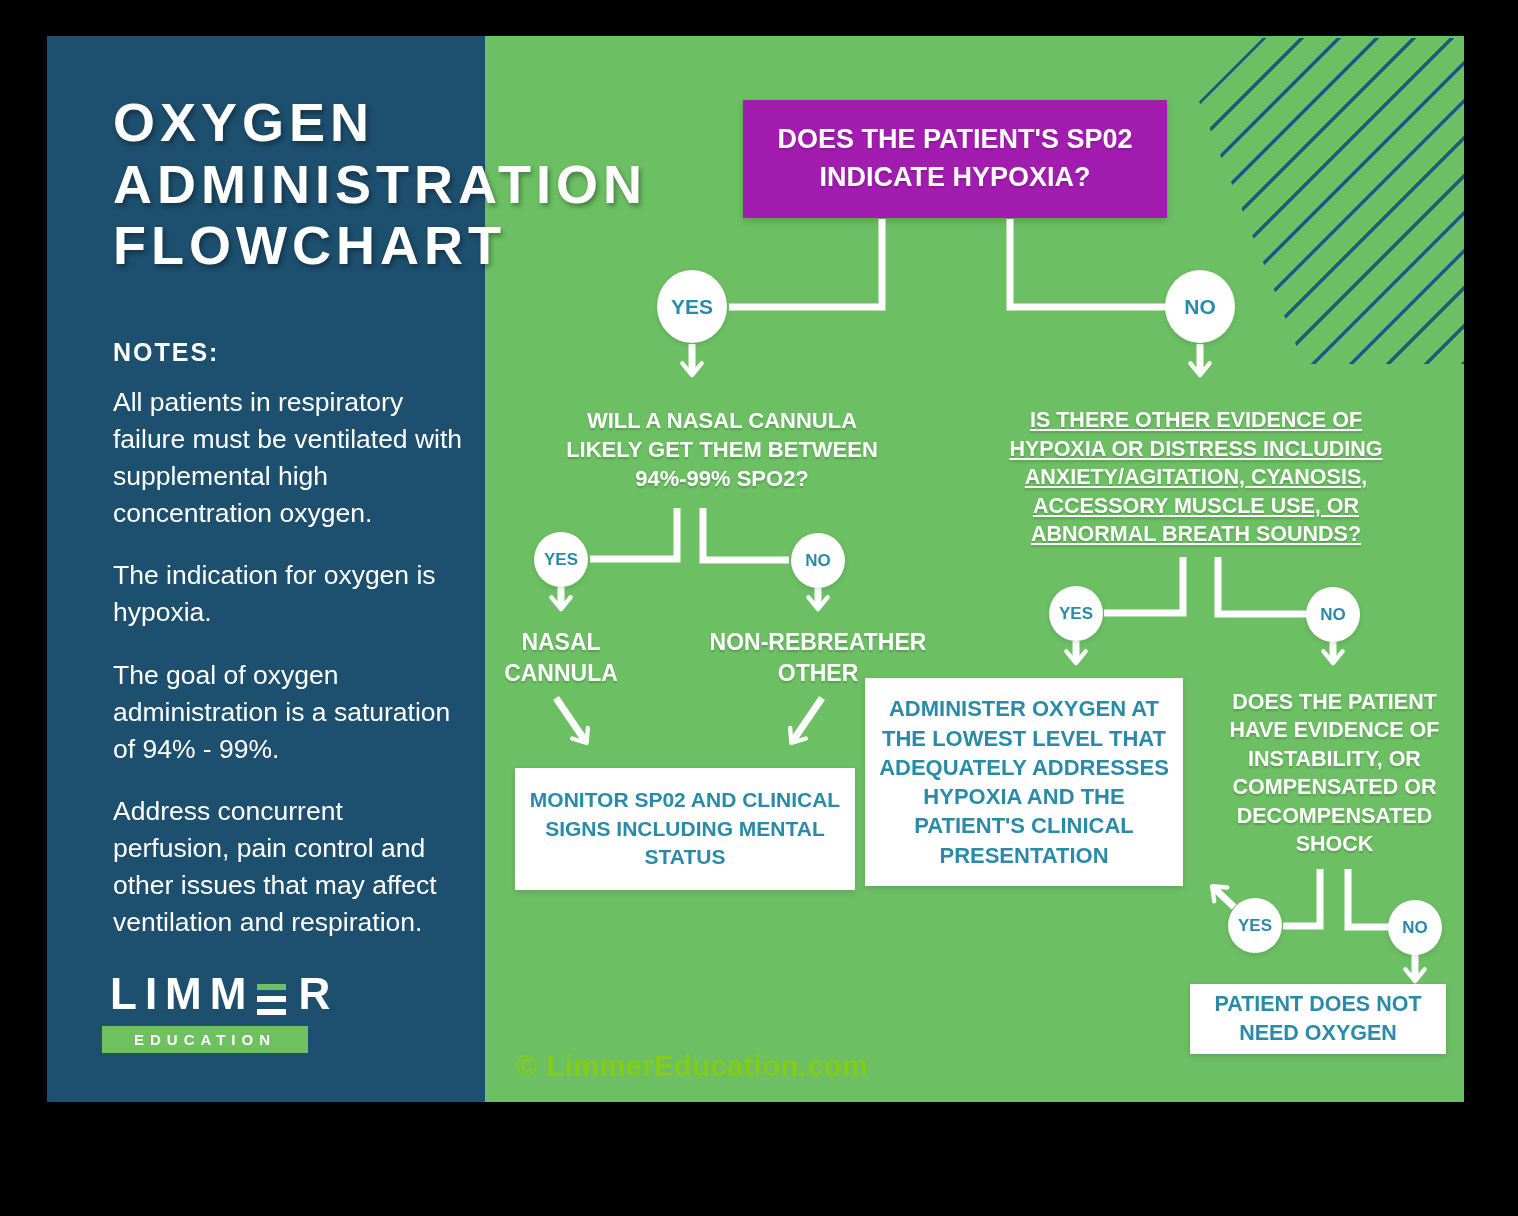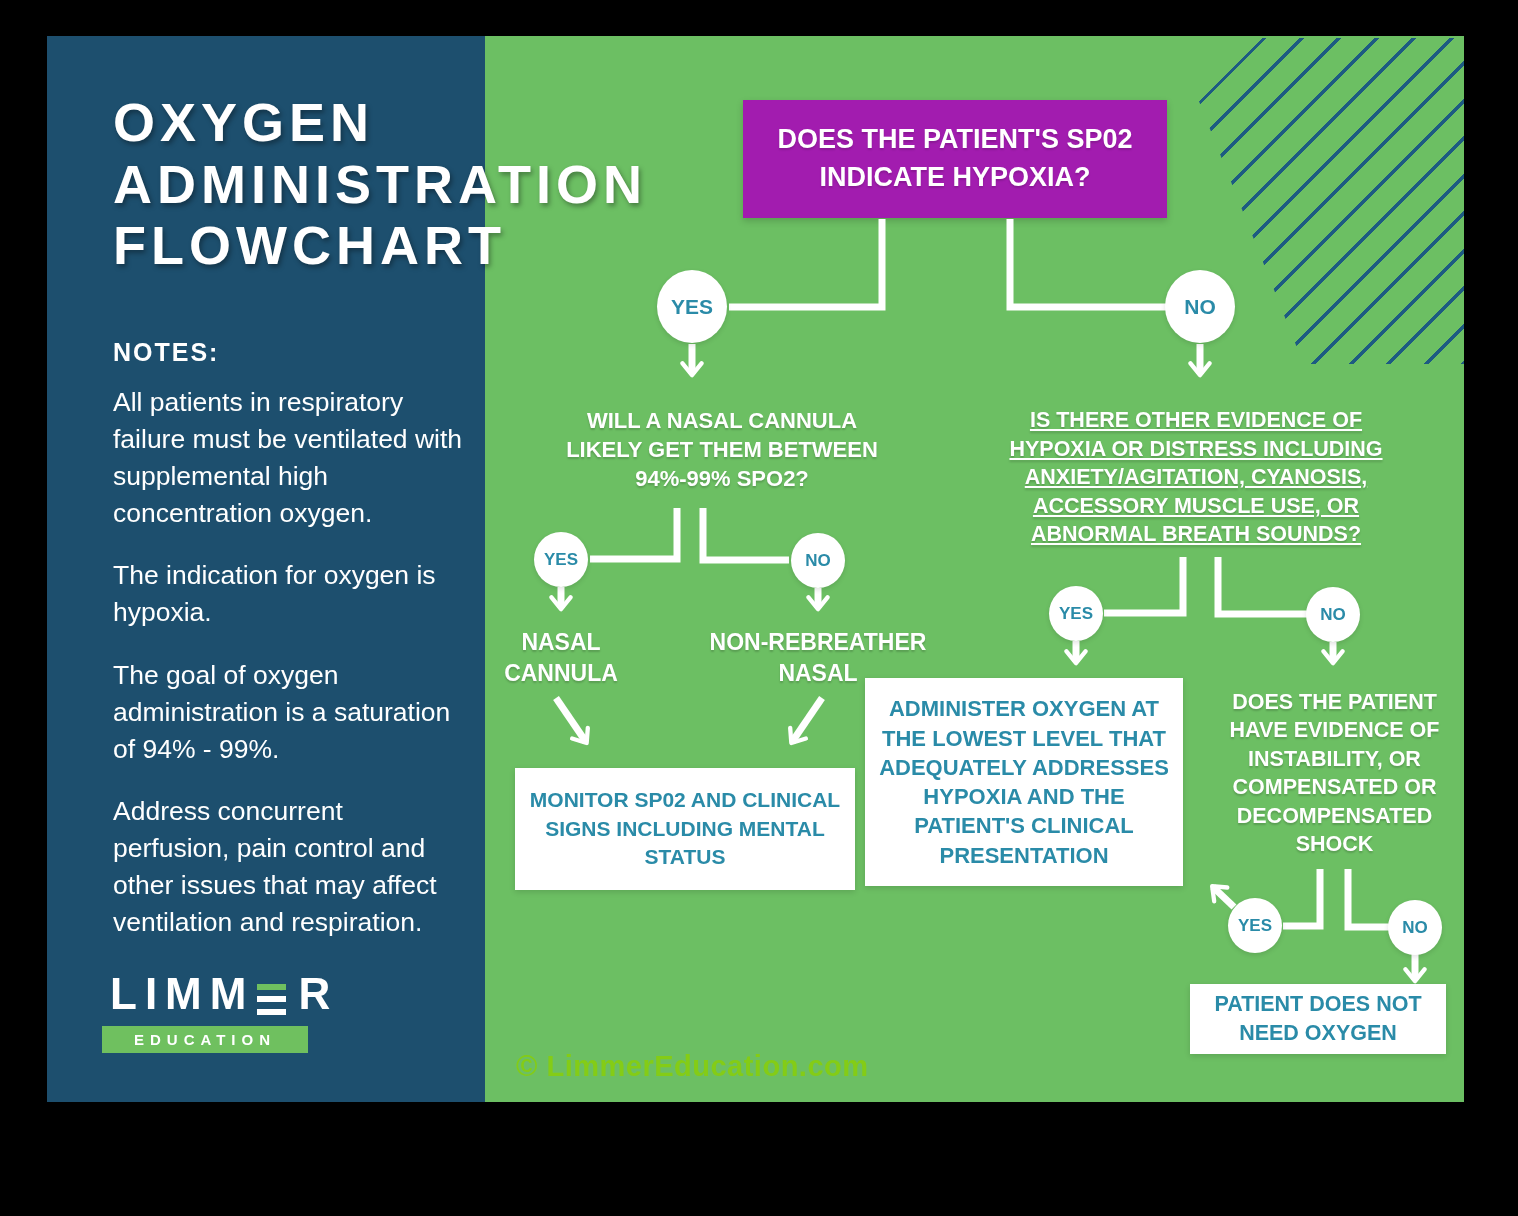--- a/index.html
+++ b/index.html
@@ -145,21 +145,21 @@
   <div class="abs circ c2 yes2">YES</div>
   <div class="abs circ c2 no2">NO</div>
   <div class="abs circ c2 yes3">YES</div>
   <div class="abs circ c2 no3">NO</div>
   <div class="abs circ c2 yes4">YES</div>
   <div class="abs circ c2 no4">NO</div>
 
   <div class="abs qtext q-left">WILL A NASAL CANNULA LIKELY GET THEM BETWEEN 94%-99% SPO2?</div>
   <div class="abs qtext q-right">IS THERE OTHER EVIDENCE OF HYPOXIA OR DISTRESS INCLUDING ANXIETY/AGITATION, CYANOSIS, ACCESSORY MUSCLE USE, OR ABNORMAL BREATH SOUNDS?</div>
   <div class="abs qtext lbl-nasal">NASAL CANNULA</div>
-  <div class="abs qtext lbl-nrb">NON-REBREATHER NASAL</div>
+  <div class="abs qtext lbl-nrb">NON-REBREATHER OTHER</div>
   <div class="abs qtext q-shock">DOES THE PATIENT HAVE EVIDENCE OF INSTABILITY, OR COMPENSATED OR DECOMPENSATED SHOCK</div>
 
   <div class="abs wbox box-monitor">
     <span>MONITOR SP02 AND CLINICAL SIGNS INCLUDING MENTAL STATUS</span>
   </div>
   <div class="abs wbox box-admin">
     <span>ADMINISTER OXYGEN AT THE LOWEST LEVEL THAT ADEQUATELY ADDRESSES HYPOXIA AND THE PATIENT'S CLINICAL PRESENTATION</span>
   </div>
   <div class="abs wbox box-noox">
     <span>PATIENT DOES NOT NEED OXYGEN</span>

